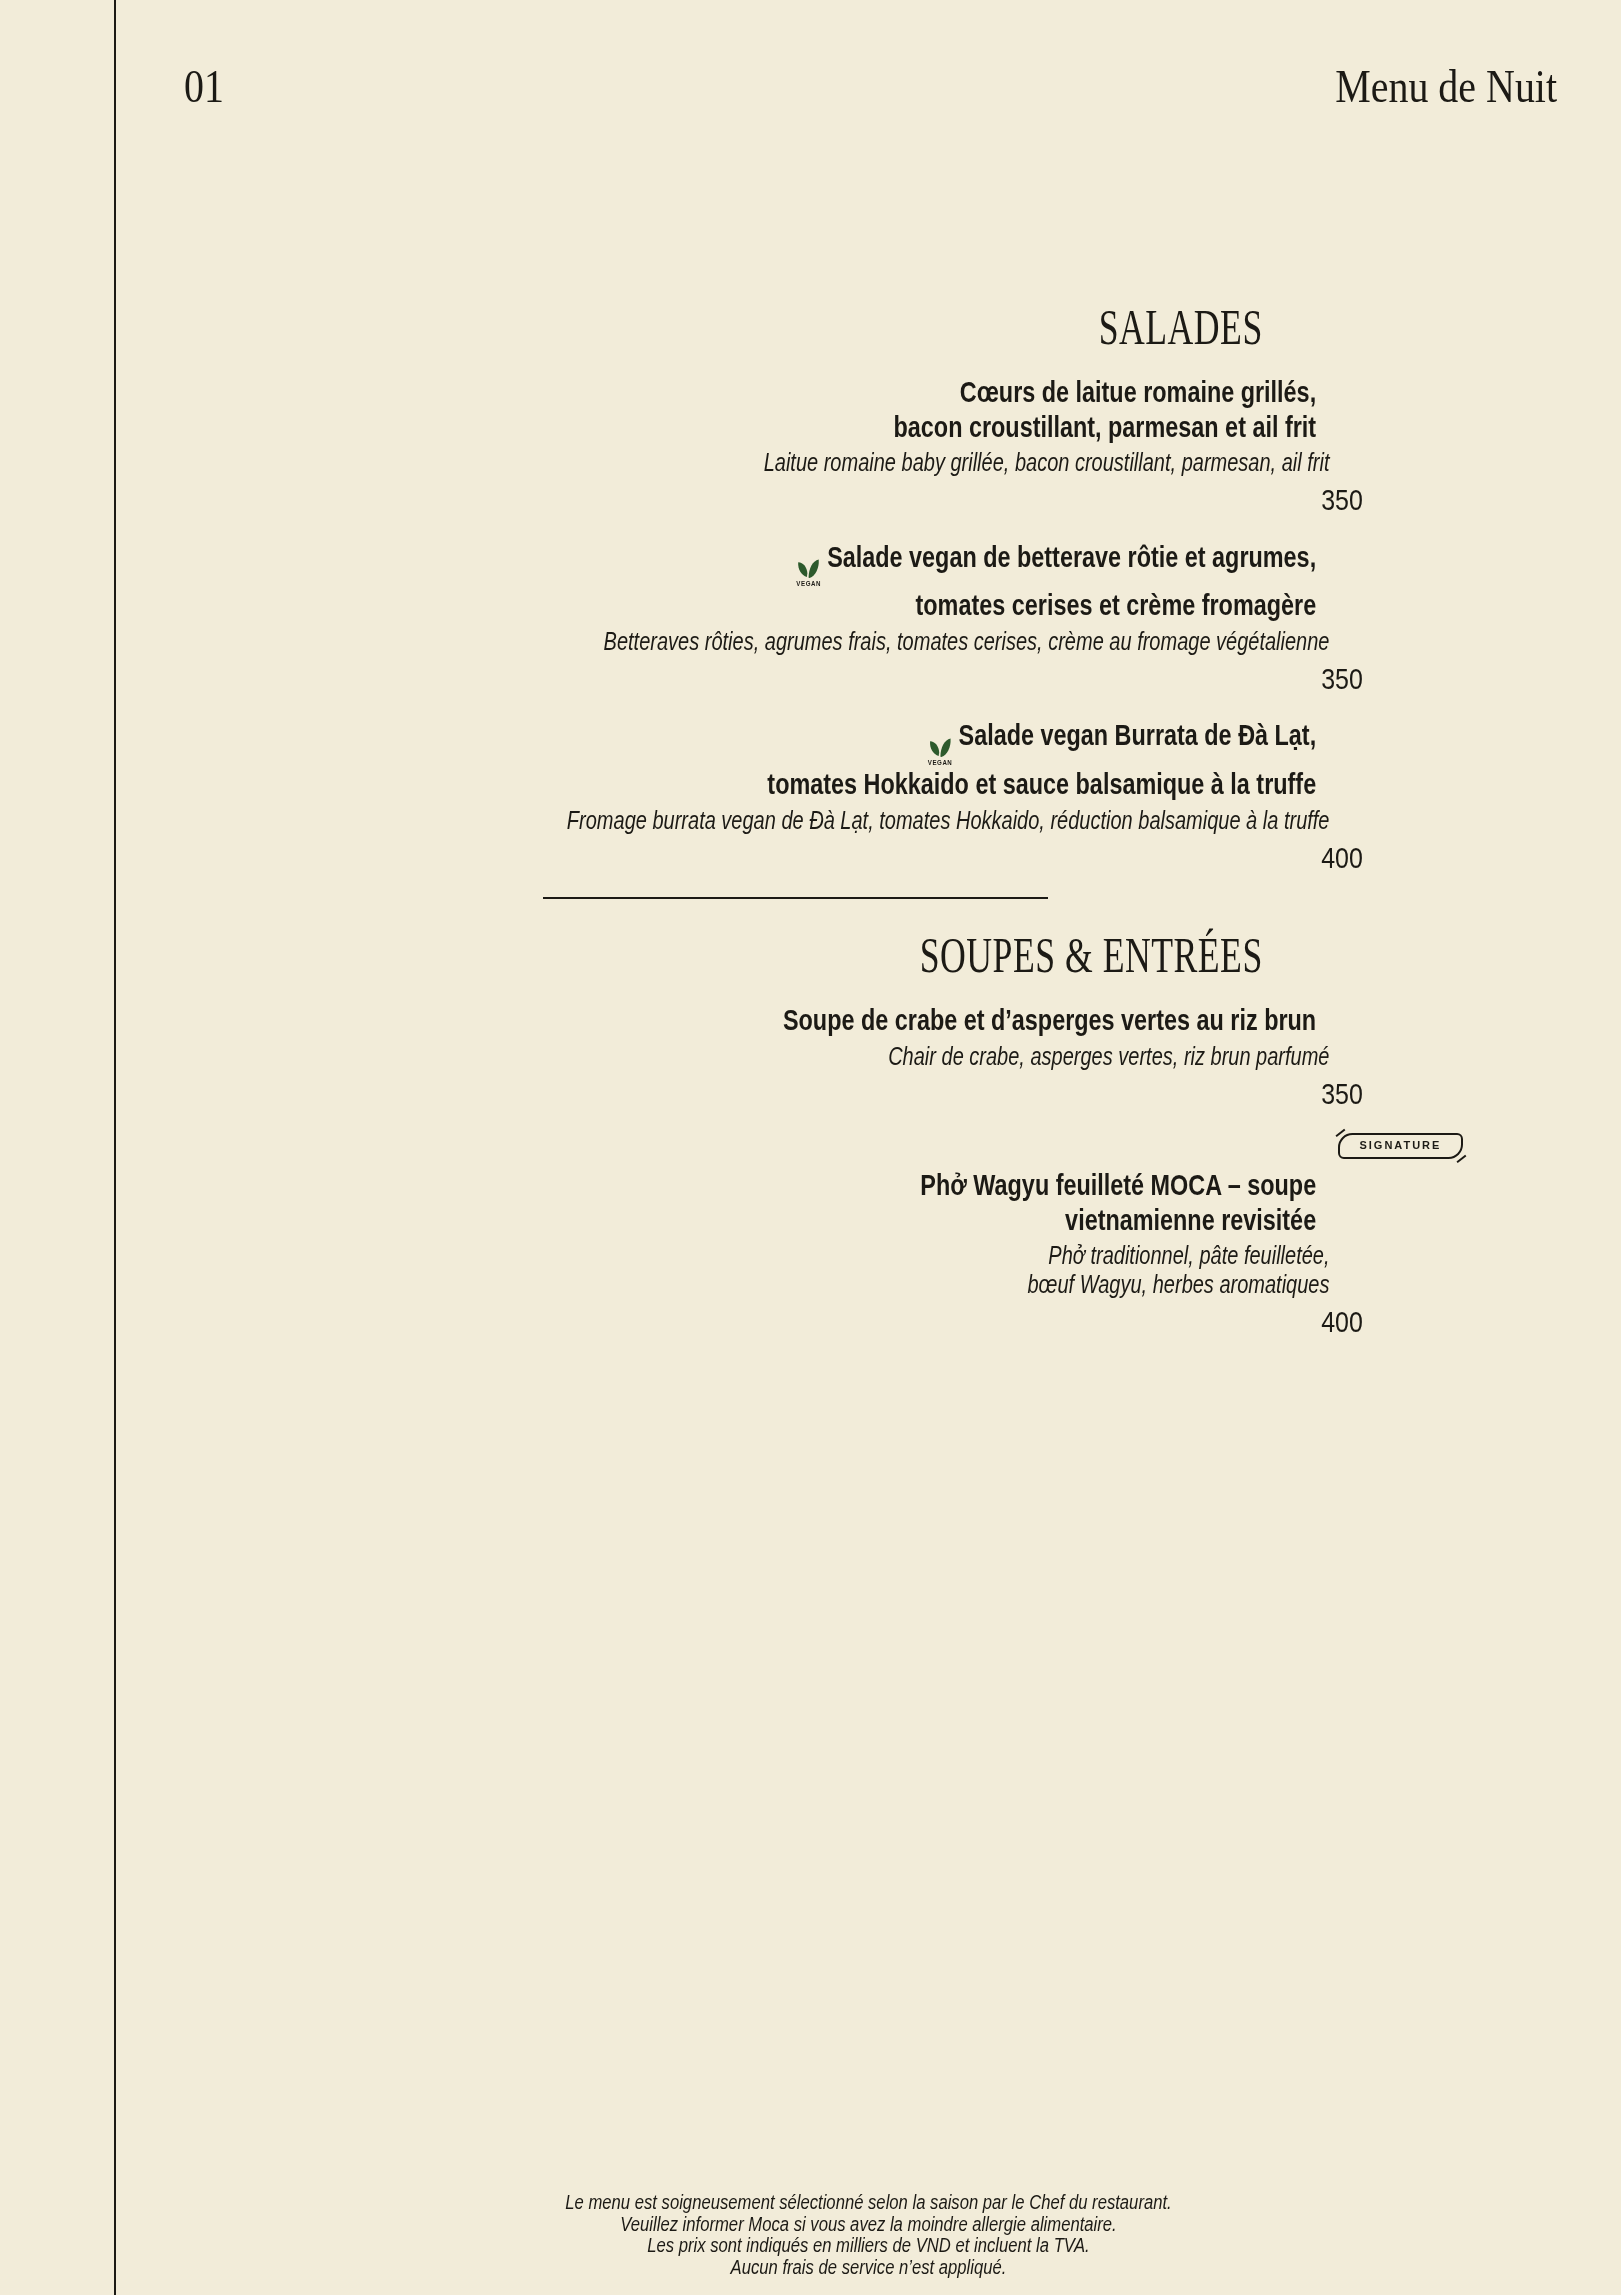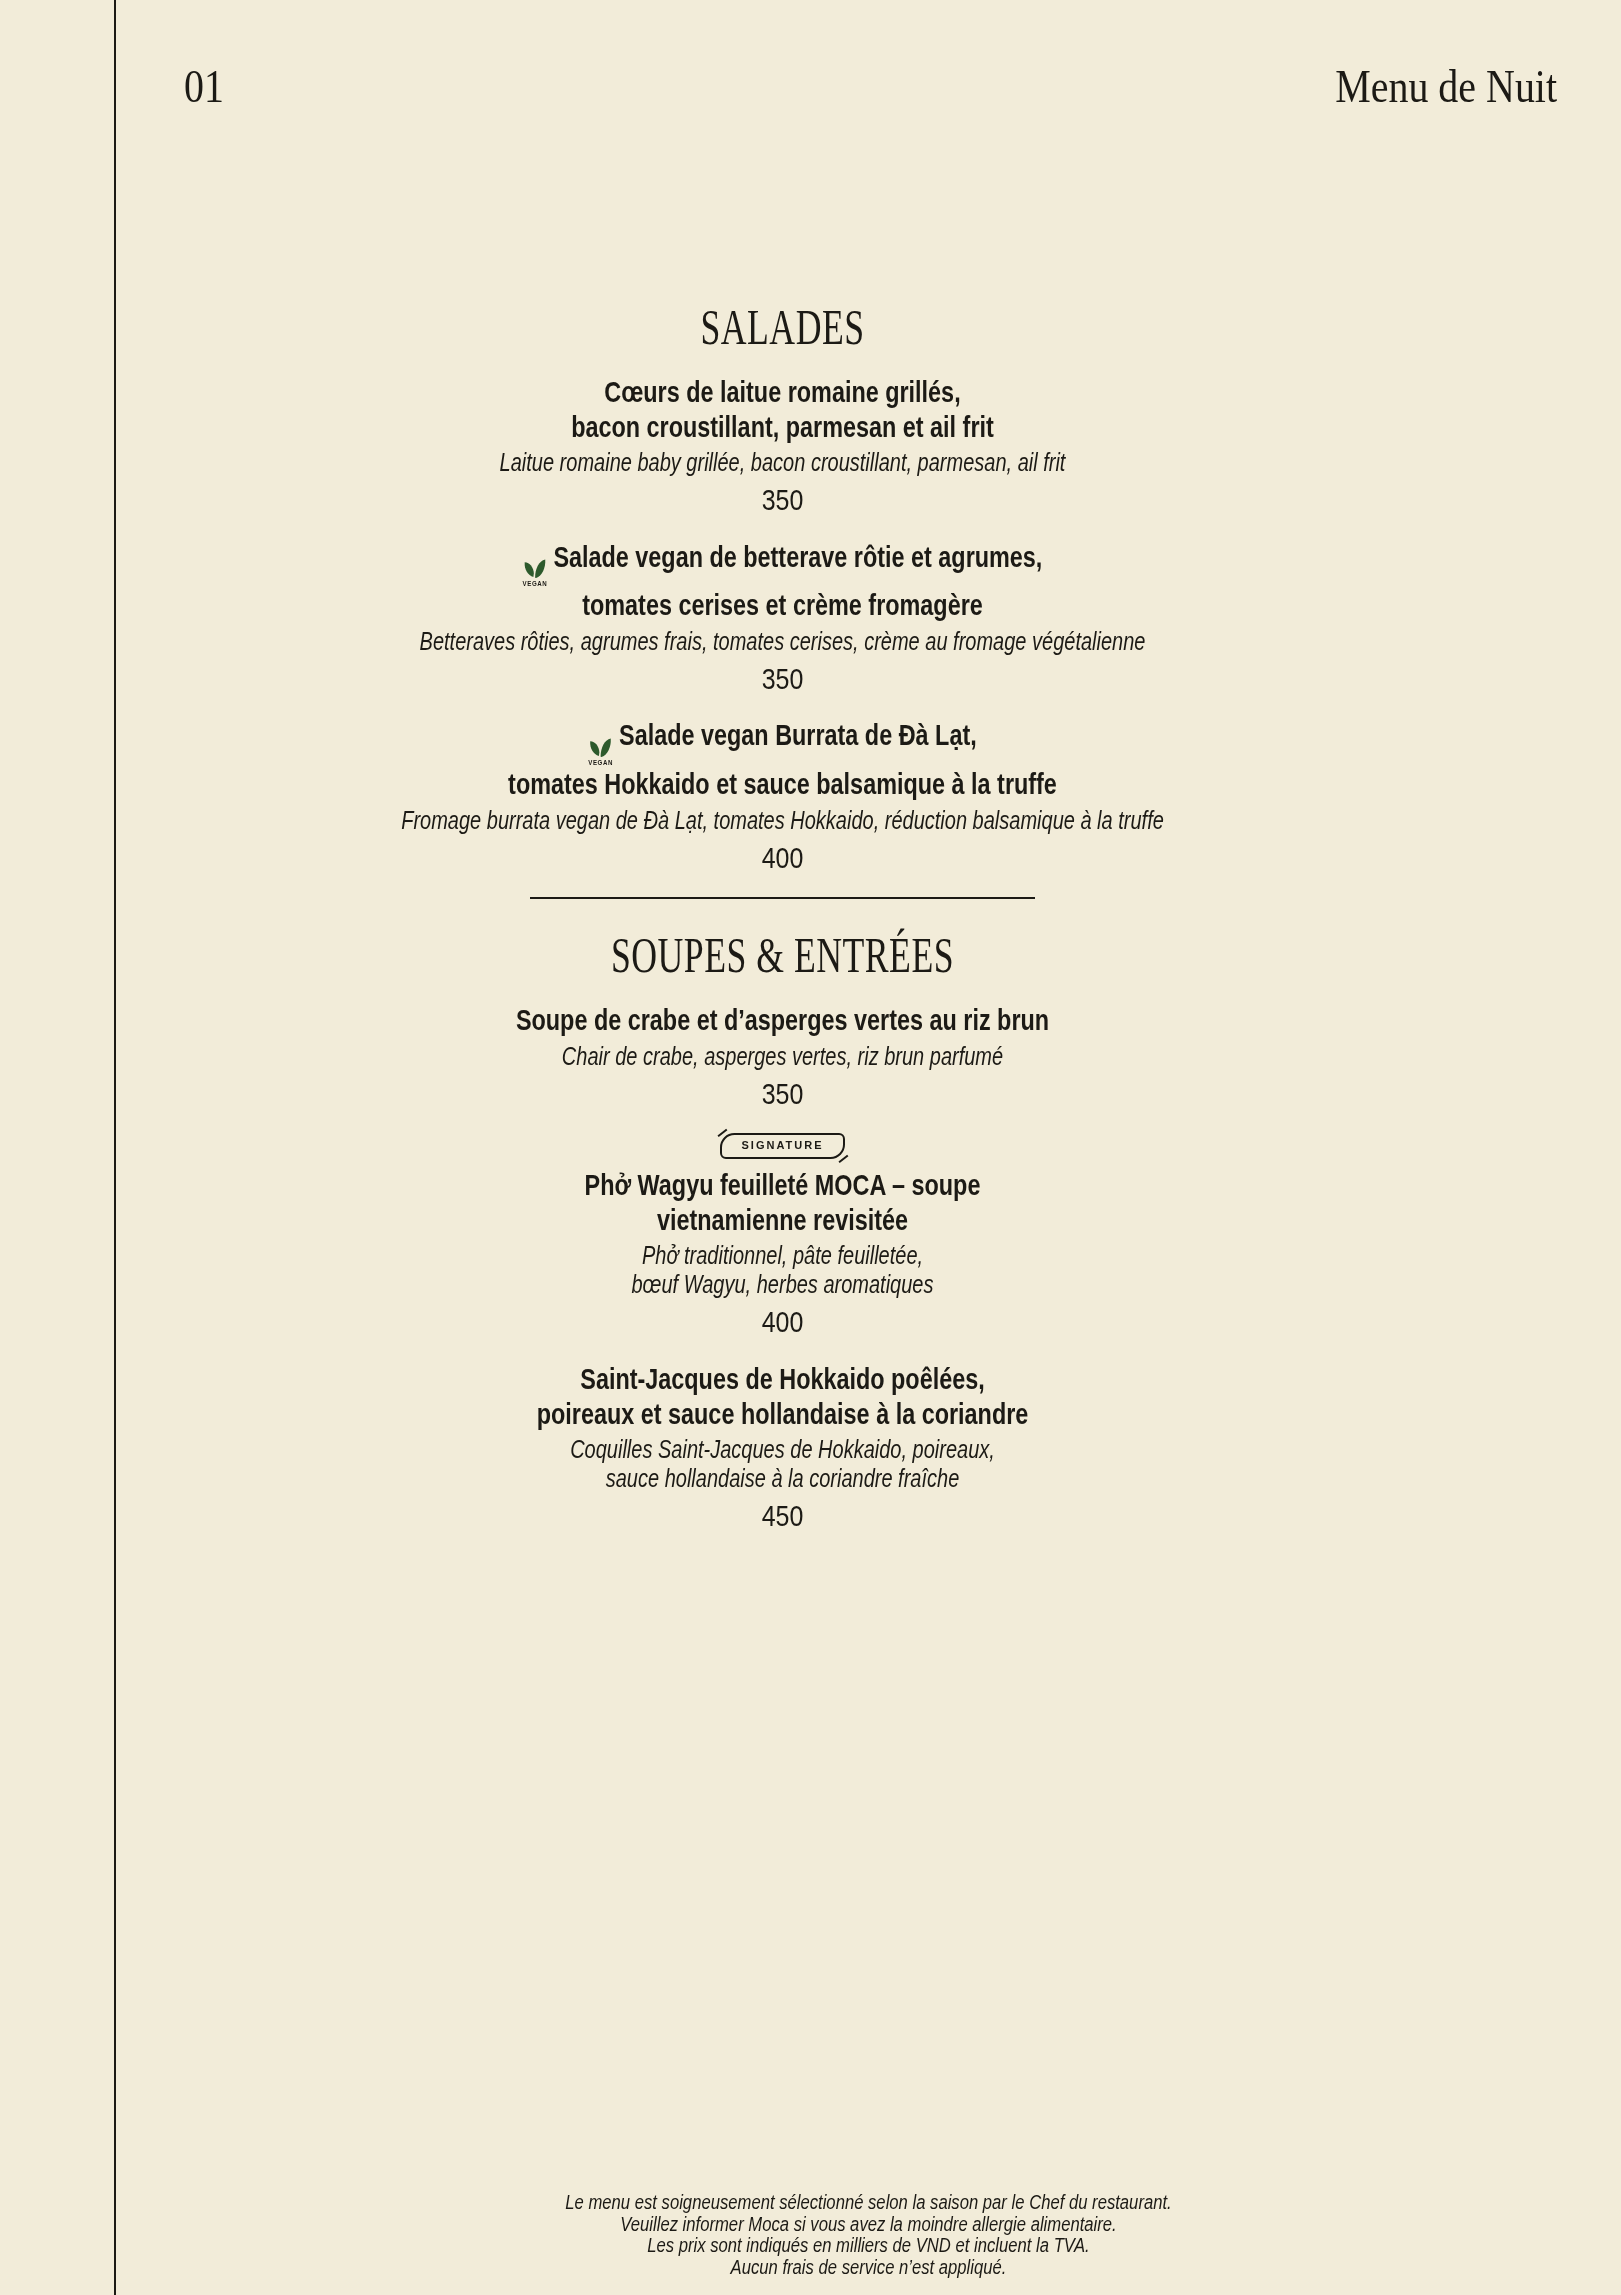--- a/index.html
+++ b/index.html
@@ -24,22 +24,22 @@
     position:absolute;top:63px;left:115px;width:1507px;
     display:flex;justify-content:space-between;align-items:flex-start;
     padding:0 65px 0 69px;
     font-family:"Liberation Serif",serif;
     font-size:47px;line-height:1;
   }
   .page-number{display:inline-block;transform:scaleX(.85);transform-origin:left center;}
   .page-title{display:inline-block;transform:scaleX(.85);transform-origin:right center;}
 
   .menu{
-    position:absolute;left:115px;top:0;width:1335px;
-    padding-top:302px;text-align:center;
+    position:absolute;left:128px;top:0;width:1335px;
+    padding-top:302px;text-align:right;
   }
   .section-heading{
     font-family:"Liberation Serif",serif;font-weight:400;
     font-size:51px;line-height:1;letter-spacing:0.7px;
     transform:scaleX(.7);
     margin-bottom:22px;
   }
   .menu-item{margin-bottom:25px;}
   .item-title{
     font-weight:bold;font-size:30px;line-height:1.16;
@@ -153,27 +153,20 @@
     <div>
       <span class="signature-badge">SIGNATURE</span>
     </div>
     <div class="item-title"><span>Phở Wagyu feuilleté MOCA – soupe
 vietnamienne revisitée</span></div>
     <div class="item-desc">Phở traditionnel, pâte feuilletée,
 bœuf Wagyu, herbes aromatiques</div>
     <div class="item-price">400</div>
   </section>
 
-  <section class="menu-item">
-    <div class="item-title"><span>Saint-Jacques de Hokkaido poêlées,
-poireaux et sauce hollandaise à la coriandre</span></div>
-    <div class="item-desc">Coquilles Saint-Jacques de Hokkaido, poireaux,
-sauce hollandaise à la coriandre fraîche</div>
-    <div class="item-price">450</div>
-  </section>
 
 
 
 
 </main>
 
 <footer class="page-footer">Le menu est soigneusement sélectionné selon la saison par le Chef du restaurant.
 Veuillez informer Moca si vous avez la moindre allergie alimentaire.
 Les prix sont indiqués en milliers de VND et incluent la TVA.
 Aucun frais de service n’est appliqué.</footer>

